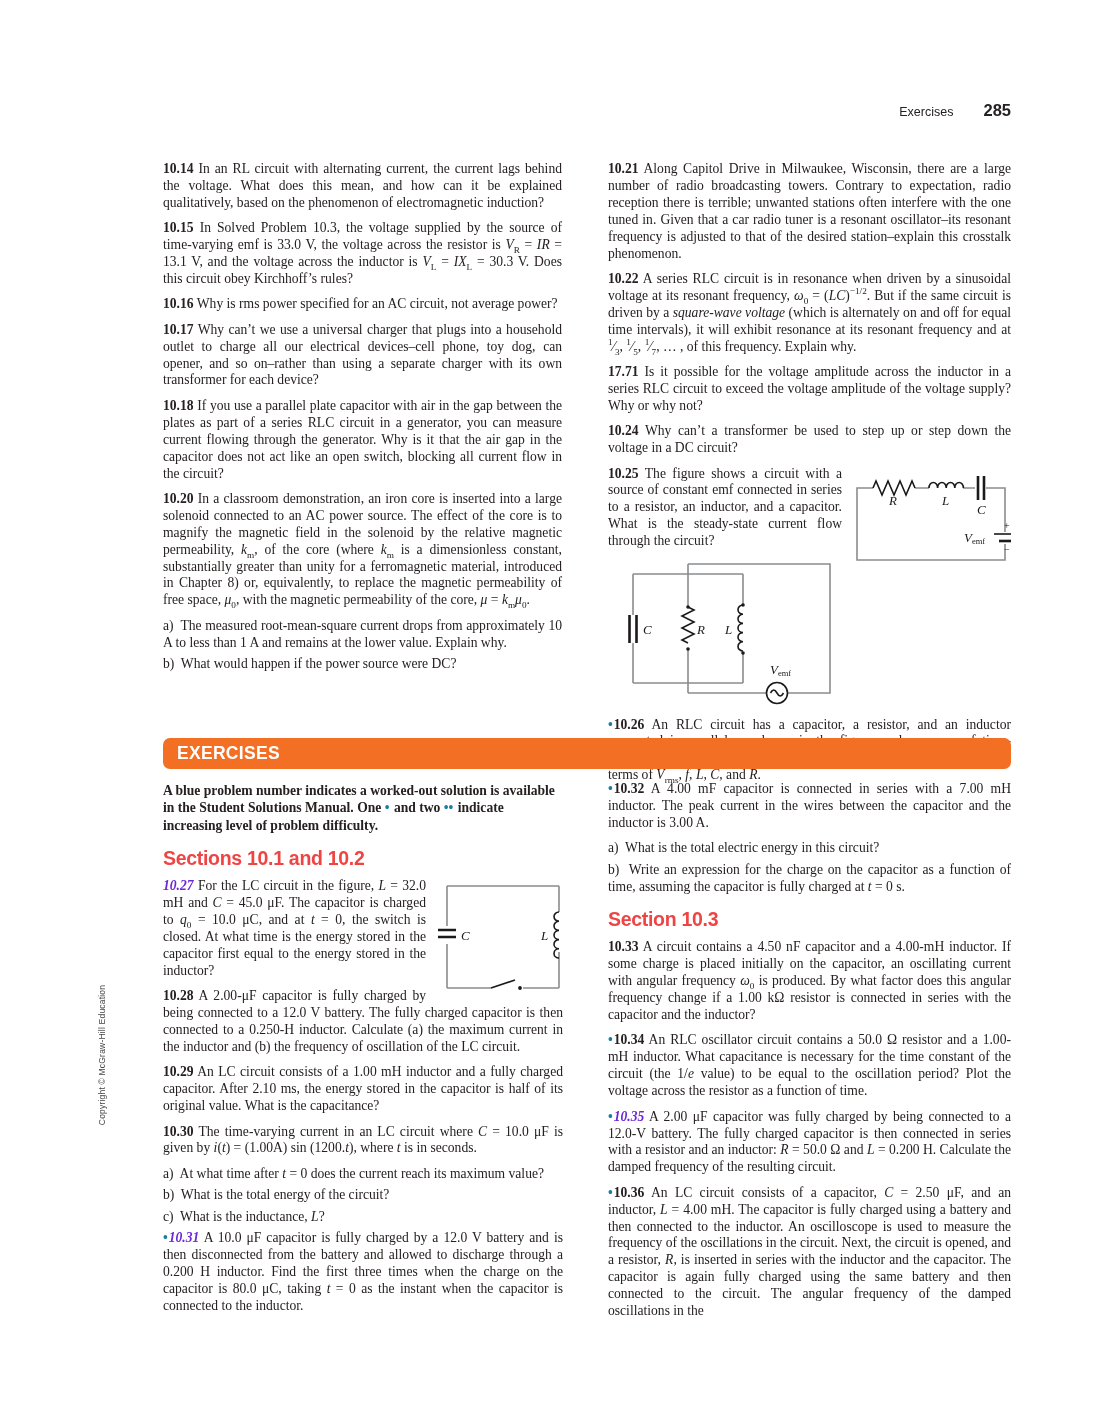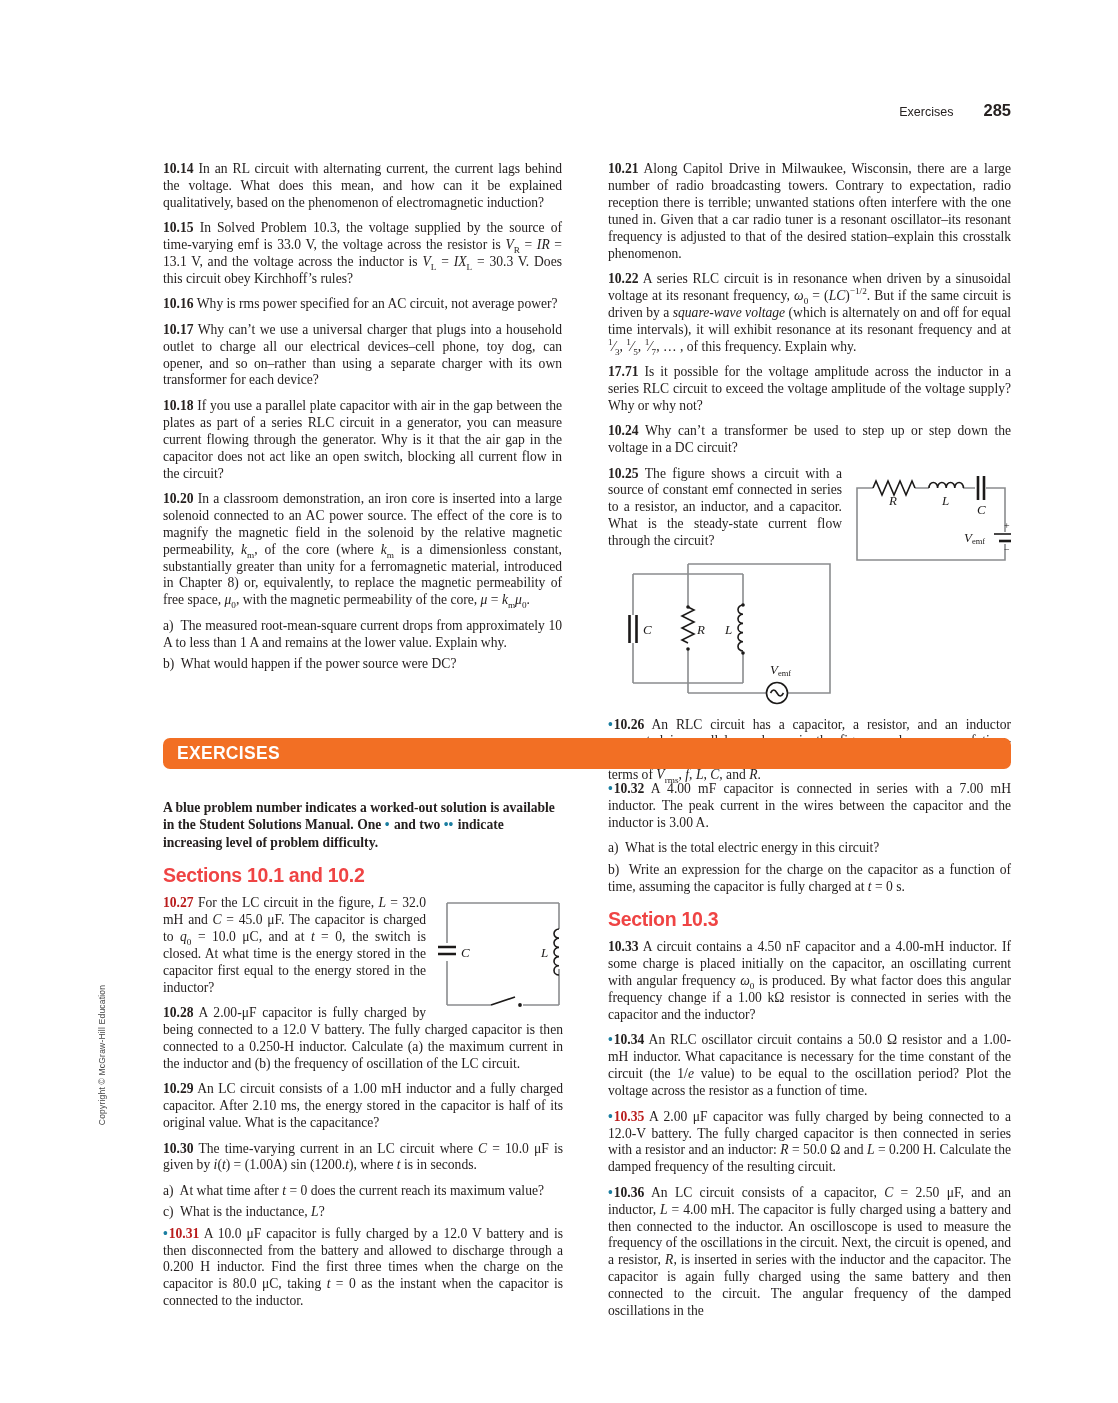--- a/index.html
+++ b/index.html
@@ -15,31 +15,31 @@
   #copyright { position:absolute; left:-96px; top:1048px; width:400px; height:14px;
          transform:rotate(-90deg); font-family:"Liberation Sans","DejaVu Sans",sans-serif;
          font-size:8.5px; color:#454545; text-align:center; letter-spacing:0.2px; }
   .col { position:absolute; }
   #col-tl { left:163px; top:161px; width:399px; }
   #col-tr { left:608px; top:161px; width:403px; }
   #col-bl { left:163px; top:781px; width:400px; }
   #col-br { left:608px; top:781px; width:403px; }
   .q { font-size:13.6px; line-height:16.9px; text-align:justify; margin:0 0 8.5px 0; }
   .q .num { font-weight:700; }
-  .q .num.blue { color:#b91c1c; }
+  .q .num.blue { color:#6d28d9;font-style:italic; }
   .dot { color:#1b7ea1; font-weight:700; padding-right:1px; }
   .part { margin:0 0 4.5px 0; }
   sub,sup { font-size:68%; line-height:0; }
   i { font-style:italic; }
   #banner { position:absolute; left:163px; top:738px; width:848px; height:31px;
     background:#f26f24; border-radius:7px; color:#ffffff;
     font-family:"Liberation Sans","DejaVu Sans",sans-serif; font-weight:700;
     font-size:17.5px; line-height:31px; padding-left:14px; box-sizing:border-box;
     letter-spacing:0.3px; }
-  .note { font-weight:700; font-size:13.6px; line-height:17.4px; margin:18px 0 12px 0; }
+  .note { font-weight:700; font-size:13.6px; line-height:17.4px; margin:1px 0 12px 0; }
   .sec-head { font-family:"Liberation Sans","DejaVu Sans",sans-serif; font-weight:700;
     font-size:19.5px; color:#ef4444; margin:13px 0 8px 0; letter-spacing:-0.3px; }
   .figR { float:right; margin:2px 0 6px 9px; }
   .wire { stroke:#8a8c8e; stroke-width:1.6; fill:none; }
   .comp { stroke:#1c1a19; stroke-width:1.6; fill:none; }
   .plate { stroke:#1c1a19; stroke-width:2.6; fill:none; }
   .cdot { fill:#1c1a19; }
   .figlab { font-family:"Liberation Serif","DejaVu Serif",serif; font-style:italic;
     font-size:13px; fill:#1c1a19; }
   .figsub { font-style:normal; font-size:8.5px; }
@@ -121,20 +121,21 @@
     <path class="comp" d="M56,106 L80,98"></path>
     <circle class="cdot" cx="85" cy="106" r="1.9"></circle>
     <text class="figlab" x="26" y="58">C</text>
     <text class="figlab" x="106" y="58">L</text>
   </svg>
   <p class="q"><span class="num blue">10.27</span> <span>For the LC circuit in the figure, <i>L</i> = 32.0 mH and <i>C</i> = 45.0 μF. The capacitor is charged to <i>q</i><sub>0</sub> = 10.0 μC, and at <i>t</i> = 0, the switch is closed. At what time is the energy stored in the capacitor first equal to the energy stored in the inductor?</span></p>
   <p class="q"><span class="num">10.28</span> <span>A 2.00-μF capacitor is fully charged by being connected to a 12.0 V battery. The fully charged capacitor is then connected to a 0.250-H inductor. Calculate (a) the maximum current in the inductor and (b) the frequency of oscillation of the LC circuit.</span></p>
   <p class="q"><span class="num">10.29</span> <span>An LC circuit consists of a 1.00 mH inductor and a fully charged capacitor. After 2.10 ms, the energy stored in the capacitor is half of its original value. What is the capacitance?</span></p>
   <p class="q"><span class="num">10.30</span> <span>The time-varying current in an LC circuit where <i>C</i> = 10.0 μF is given by <i>i</i>(<i>t</i>) = (1.00A) sin (1200.<i>t</i>), where <i>t</i> is in seconds.</span></p>
   <p class="q part">a)&nbsp; At what time after <i>t</i> = 0 does the current reach its maximum value?</p>
+  <p class="q part">b)&nbsp; What is the total energy of the circuit?</p>
   <p class="q part">c)&nbsp; What is the inductance, <i>L</i>?</p>
   <p class="q"><span class="dot">•</span><span class="num blue">10.31</span> <span>A 10.0 μF capacitor is fully charged by a 12.0 V battery and is then disconnected from the battery and allowed to discharge through a 0.200 H inductor. Find the first three times when the charge on the capacitor is 80.0 μC, taking <i>t</i> = 0 as the instant when the capacitor is connected to the inductor.</span></p>
 </div>
 
 <div id="col-br" class="col">
   <p class="q"><span class="dot">•</span><span class="num">10.32</span> <span>A 4.00 mF capacitor is connected in series with a 7.00 mH inductor. The peak current in the wires between the capacitor and the inductor is 3.00 A.</span></p>
   <p class="q part">a)&nbsp; What is the total electric energy in this circuit?</p>
   <p class="q part">b)&nbsp; Write an expression for the charge on the capacitor as a function of time, assuming the capacitor is fully charged at <i>t</i> = 0 s.</p>
   <h2 class="sec-head">Section 10.3</h2>
   <p class="q"><span class="num">10.33</span> <span>A circuit contains a 4.50 nF capacitor and a 4.00-mH inductor. If some charge is placed initially on the capacitor, an oscillating current with angular frequency <i>ω</i><sub>0</sub> is produced. By what factor does this angular frequency change if a 1.00 kΩ resistor is connected in series with the capacitor and the inductor?</span></p>

